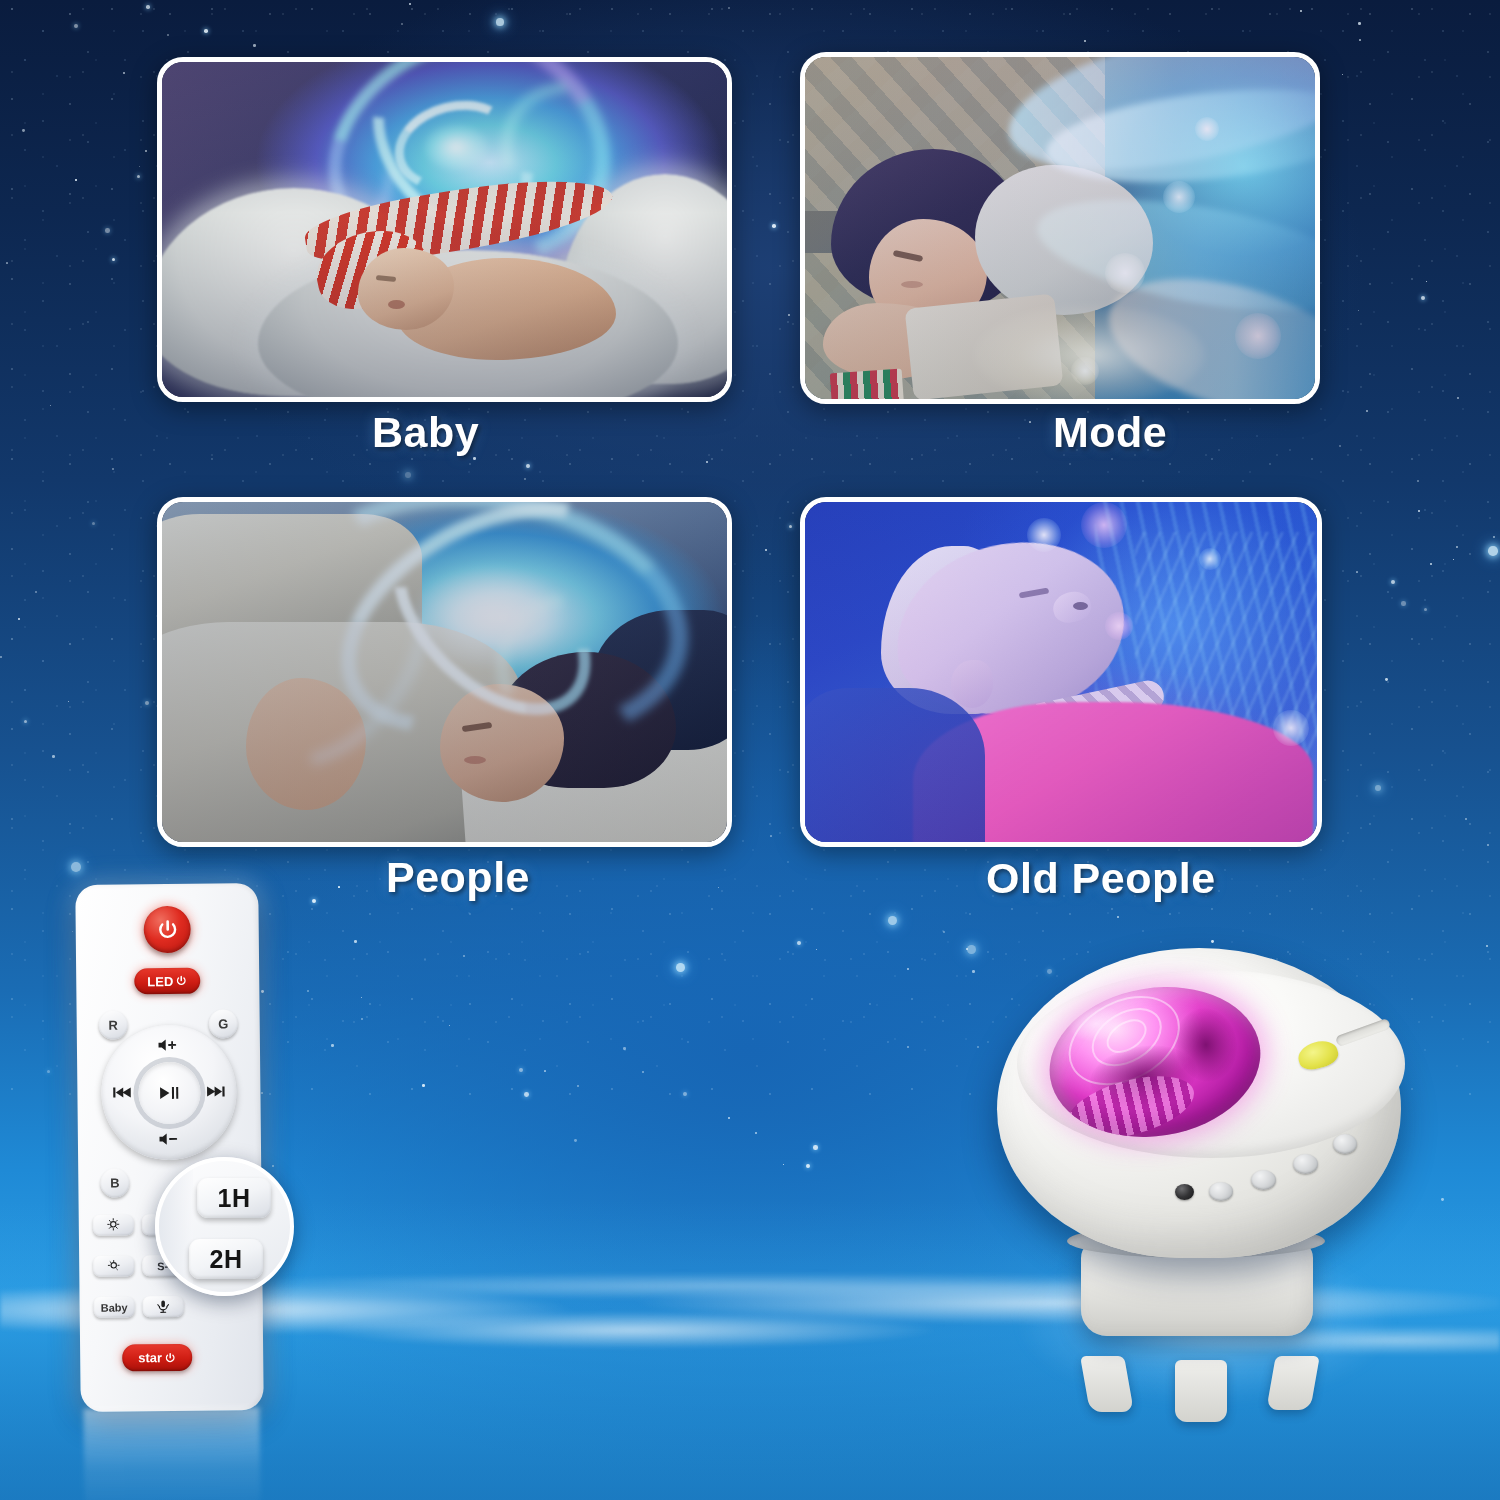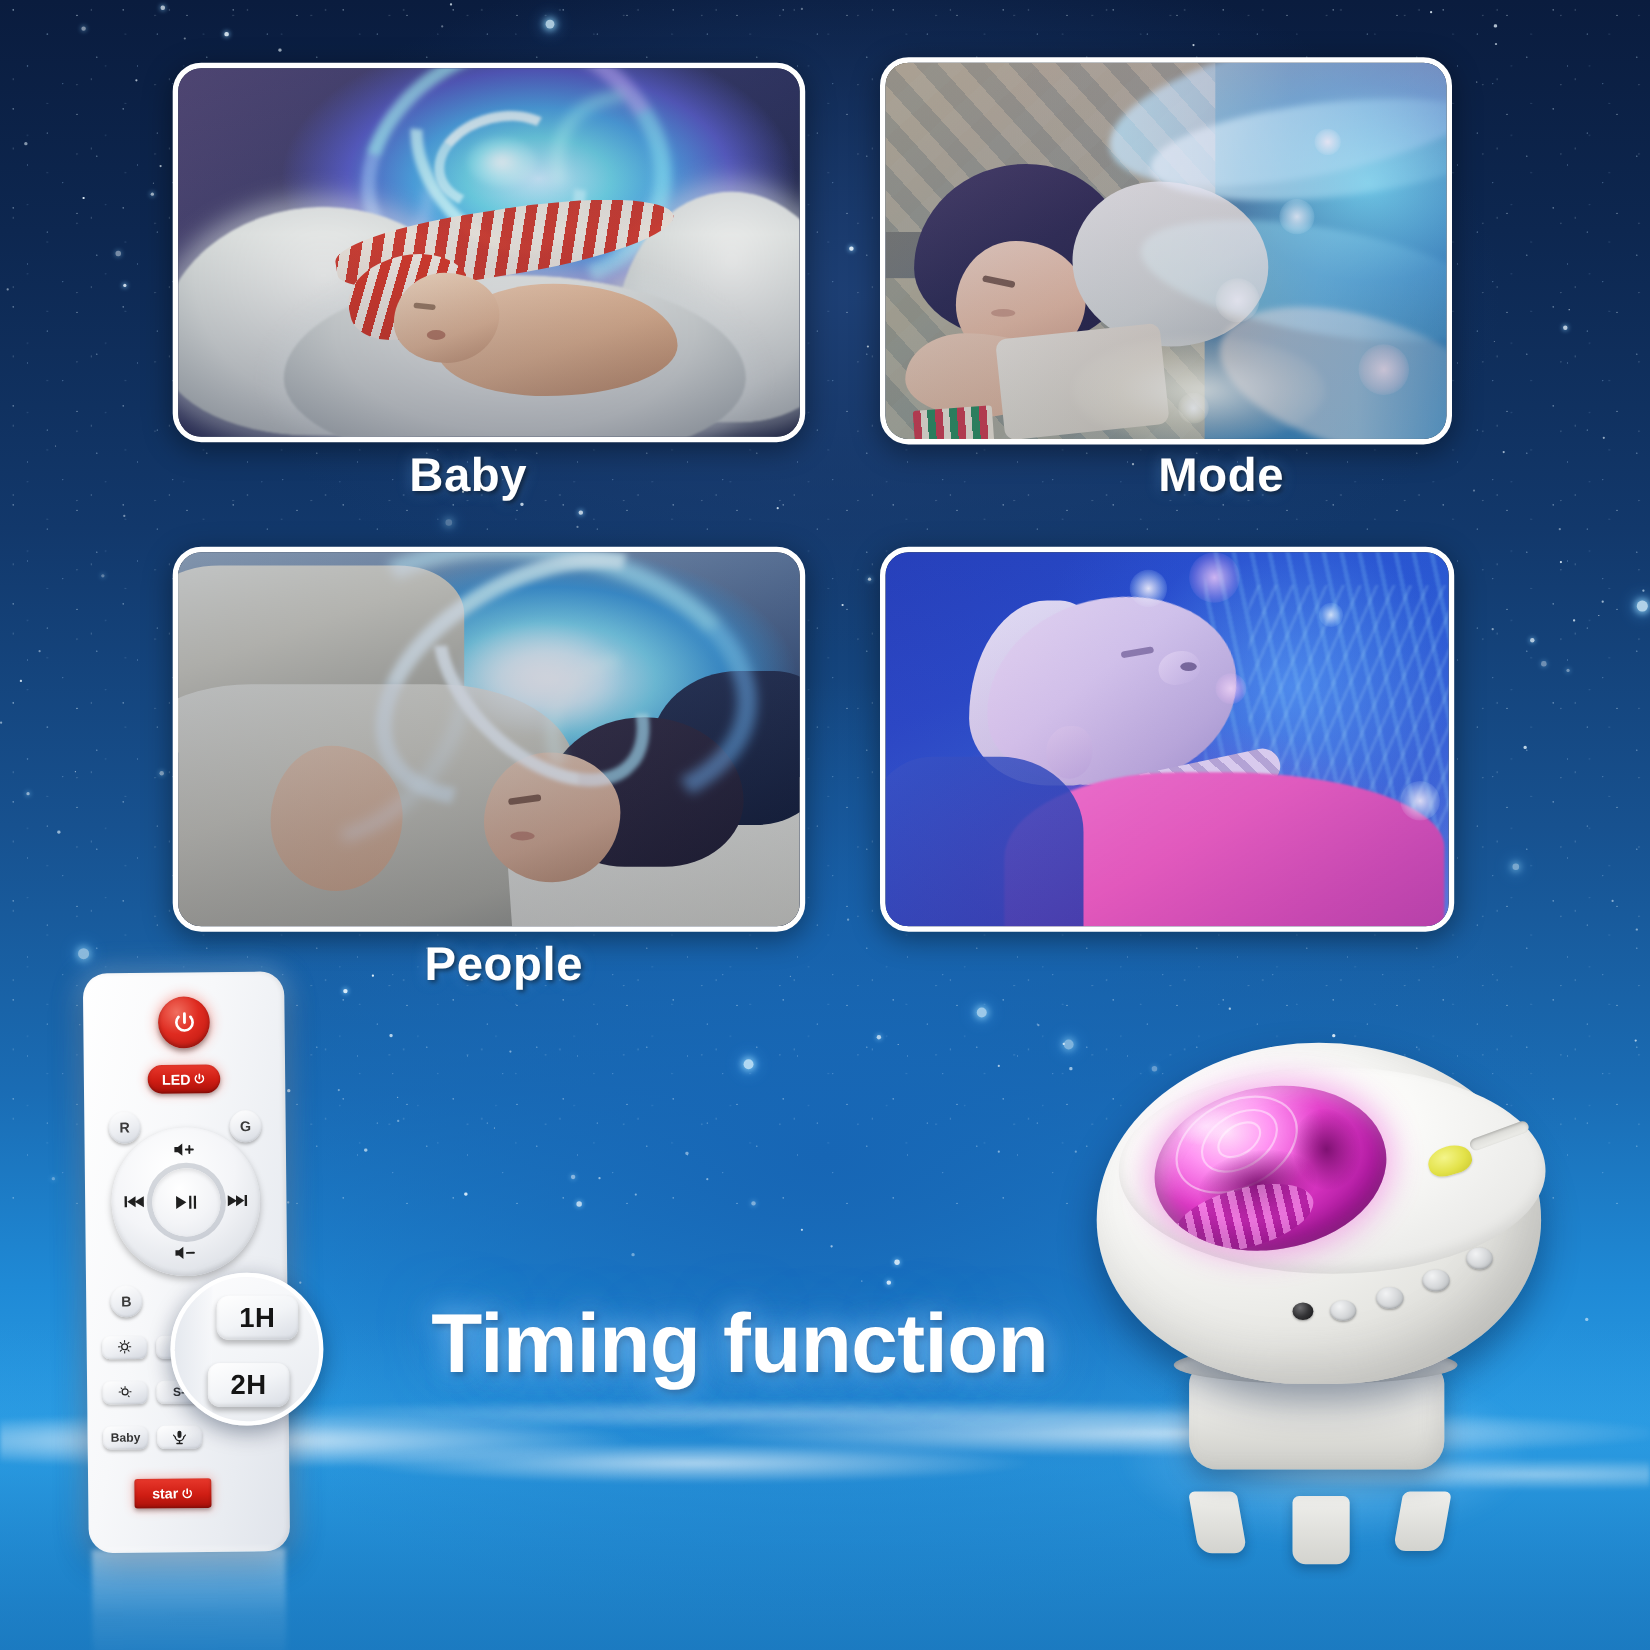--- a/index.html
+++ b/index.html
@@ -264,21 +264,21 @@
     box-shadow:0 3px 5px rgba(0,0,0,.35), inset 0 -2px 4px rgba(0,0,0,.28), 0 0 10px 3px rgba(255,70,50,.30);
     color:#fff;
   }
   .btn-led {
     width:66px; height:26px; border-radius:13px;
     background:linear-gradient(180deg,#e8382c 0%,#cf1d13 55%,#a71009 100%);
     box-shadow:0 2px 4px rgba(0,0,0,.32), inset 0 -1px 3px rgba(0,0,0,.3), 0 0 9px 2px rgba(255,70,50,.25);
     color:#fff; font-size:13px; gap:2px;
   }
   .btn-star {
-    width:70px; height:27px; border-radius:3px;
+    width:70px; height:27px; border-radius:13px;
     background:linear-gradient(180deg,#e8382c 0%,#cf1d13 55%,#a71009 100%);
     box-shadow:0 2px 4px rgba(0,0,0,.32), inset 0 -1px 3px rgba(0,0,0,.3), 0 0 9px 2px rgba(255,70,50,.25);
     color:#fff; font-size:13px; gap:2px;
   }
   .btn-round {
     width:29px; height:29px; border-radius:50%;
     background:linear-gradient(160deg,#ffffff 0%,#eceef2 55%,#d4d8df 100%);
     box-shadow:0 2px 3px rgba(0,0,0,.26), inset 0 -1px 2px rgba(0,0,0,.10);
     font-size:13px; color:#3a3a3a;
   }
@@ -669,22 +669,22 @@
       <div style="position:absolute; left:-10px; top:186px; width:190px; height:170px; border-radius:28% 40% 10% 10%; background:linear-gradient(150deg,#2f57c8,#1e3aa8); opacity:.85;"></div>
 
       <div class="bokeh" style="left:222px; top:16px; width:34px; height:34px; background:radial-gradient(circle, rgba(255,255,255,.95), rgba(190,225,255,.35) 55%, rgba(120,180,250,0) 80%);"></div>
       <div class="bokeh" style="left:276px; top:0px; width:46px; height:46px; background:radial-gradient(circle, rgba(255,190,240,.85), rgba(220,120,210,.3) 55%, rgba(170,70,190,0) 80%);"></div>
       <div class="bokeh" style="left:300px; top:110px; width:28px; height:28px; background:radial-gradient(circle, rgba(255,160,215,.9), rgba(225,90,190,.35) 55%, rgba(180,50,160,0) 80%);"></div>
       <div class="bokeh" style="left:468px; top:208px; width:36px; height:36px; background:radial-gradient(circle, rgba(255,255,255,.9), rgba(200,230,255,.35) 55%, rgba(140,190,250,0) 80%);"></div>
       <div class="bokeh" style="left:394px; top:46px; width:22px; height:22px; background:radial-gradient(circle, rgba(230,250,255,.9), rgba(160,215,255,.3) 55%, rgba(100,170,240,0) 80%);"></div>
       <div style="position:absolute; inset:0; background:linear-gradient(200deg, rgba(60,90,220,.12), rgba(140,40,170,.14)); pointer-events:none;"></div>
     </div>
   </div>
-
-  <div id="title">Timing function</div>
+  <div class="caption" id="cap-old" style="left:986px; top:854px;">Old People</div>
+
 
   <div id="remote">
 
     <div class="btn btn-power" style="left:68px; top:22px;">
       <svg width="24" height="24" viewBox="0 0 24 24">
         <path d="M12 3.5v8" stroke="#fff" stroke-width="2.6" stroke-linecap="round" fill="none"></path>
         <path d="M6.6 6.4a7.4 7.4 0 1 0 10.8 0" stroke="#fff" stroke-width="2.4" fill="none" stroke-linecap="round"></path>
       </svg>
     </div>
 

